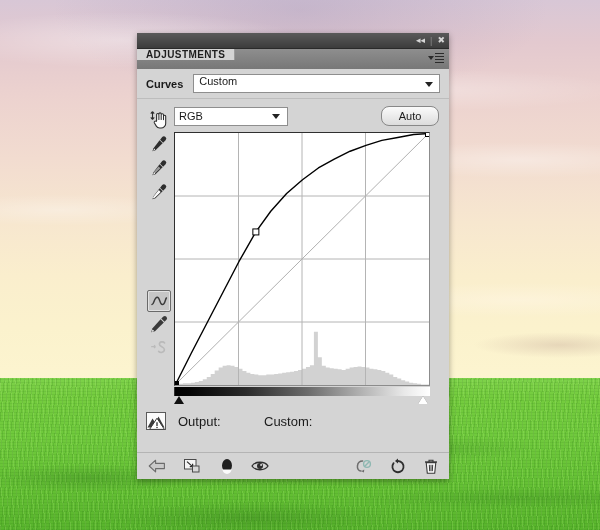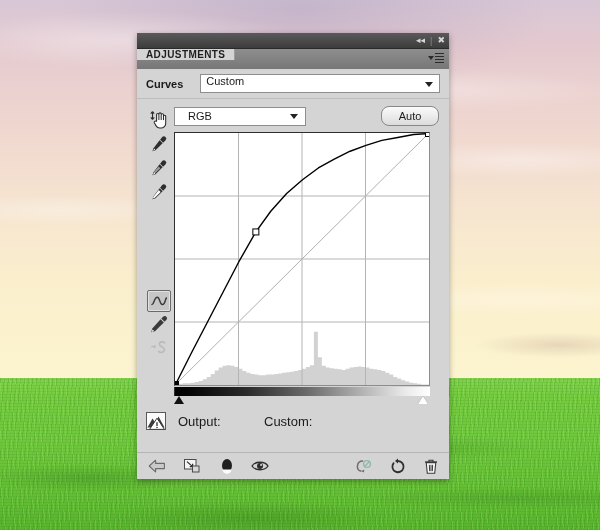--- a/index.html
+++ b/index.html
@@ -133,21 +133,21 @@
   }
   .pm-tri { width: 0; height: 0; border-left: 3px solid transparent; border-right: 3px solid transparent; border-top: 4px solid #2b2b2b; }
   .pm-lines { display: flex; flex-direction: column; gap: 2px; }
   .pm-lines i { display: block; width: 9px; height: 1px; background: #2b2b2b; }
 
   
   .preset-row {
     display: flex;
     align-items: center;
     padding: 5px 9px 5px 9px;
-    gap: 17px;
+    gap: 10px;
     border-bottom: 1px solid #bdbdbd;
   }
   .preset-label { font-size: 11px; font-weight: bold; color: #1a1a1a; }
   .combo {
     flex: 1;
     height: 17px;
     background: #fff;
     border: 1px solid #8e8e8e;
     display: flex;
     align-items: flex-start;
@@ -190,21 +190,21 @@
     gap: 8px;
     margin-bottom: 6px;
     padding-right: 1px;
   }
   .channel-combo {
     width: 104px;
     height: 17px;
     background: #fff;
     border: 1px solid #8e8e8e;
     display: flex; align-items: center;
-    padding: 0 13px;
+    padding: 0 4px;
     font-size: 11px;
     position: relative;
     cursor: pointer;
   }
   .auto-btn {
     margin-left: auto;
     width: 56px; height: 18px;
     border: 1px solid #888;
     border-radius: 8px;
     background: linear-gradient(to bottom, #fbfbfb, #dcdcdc);

